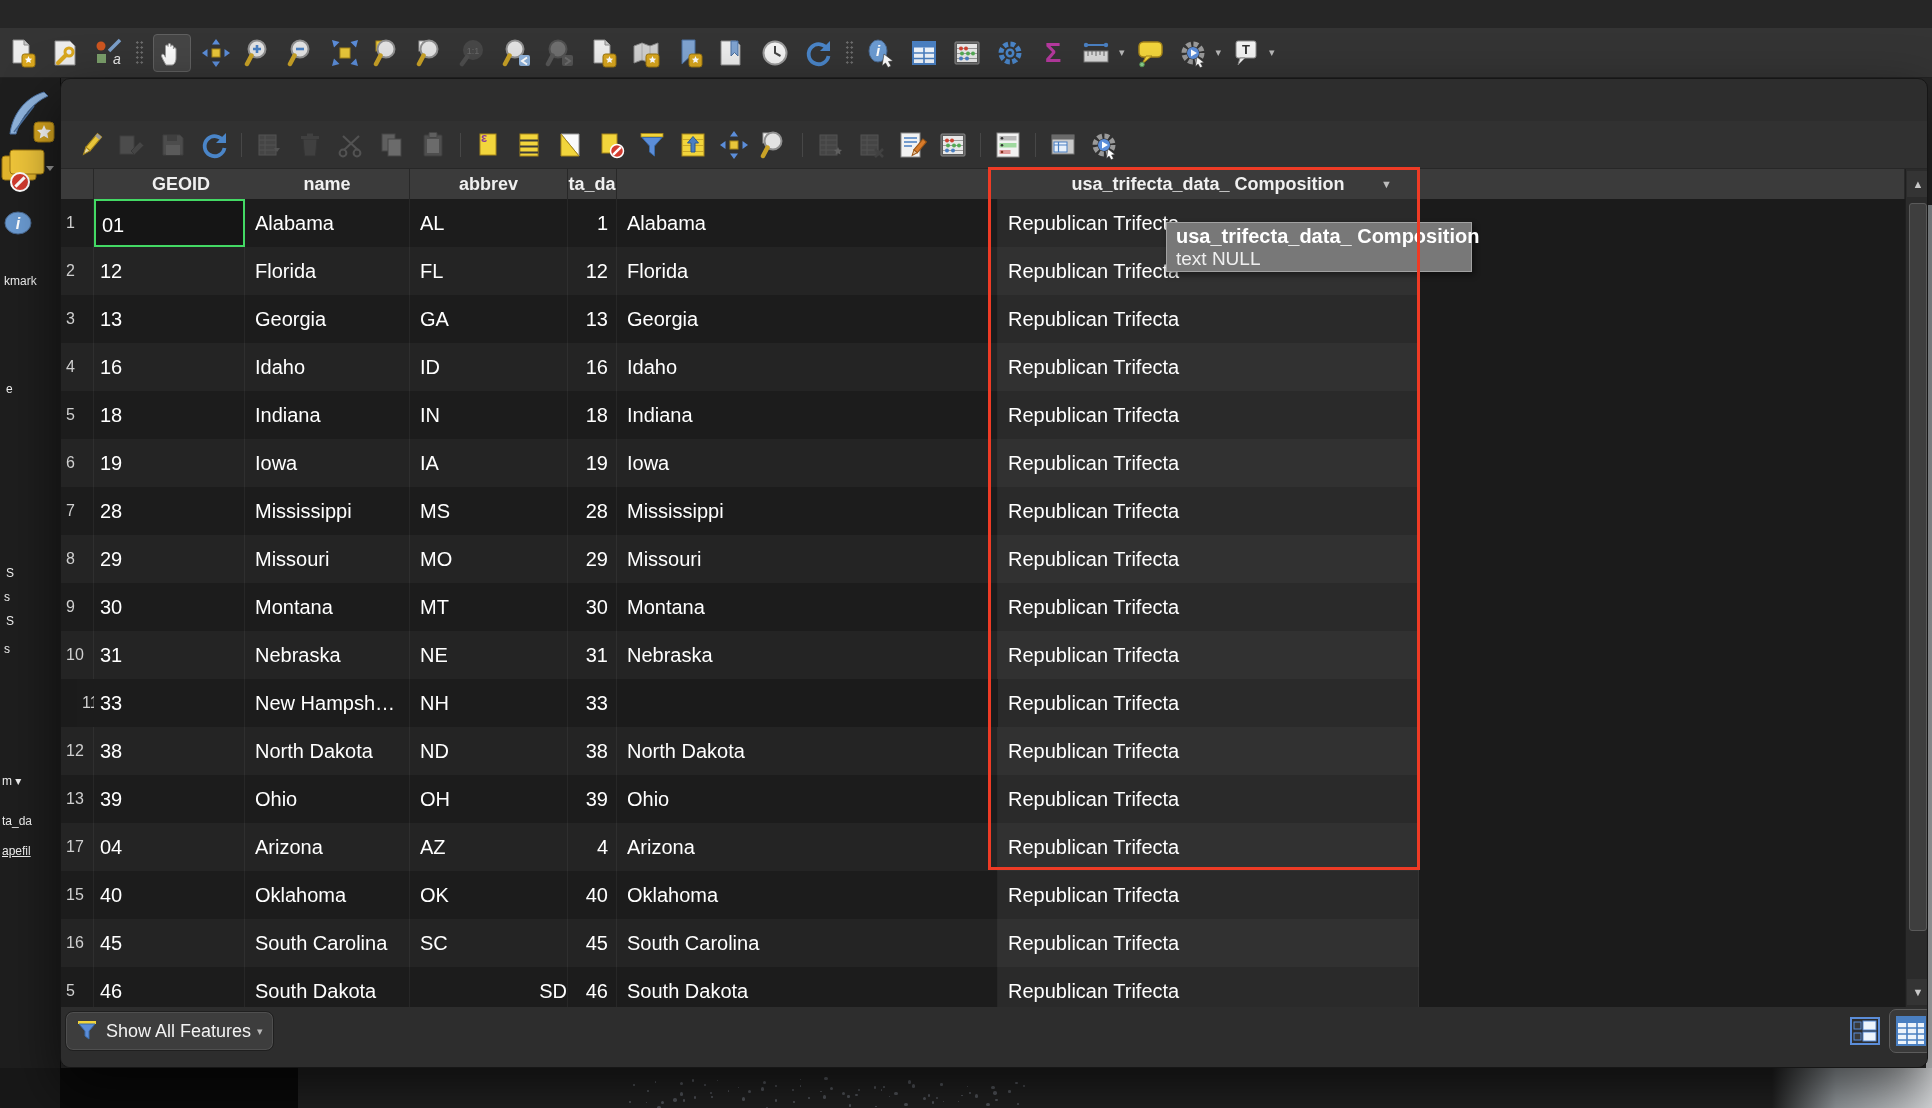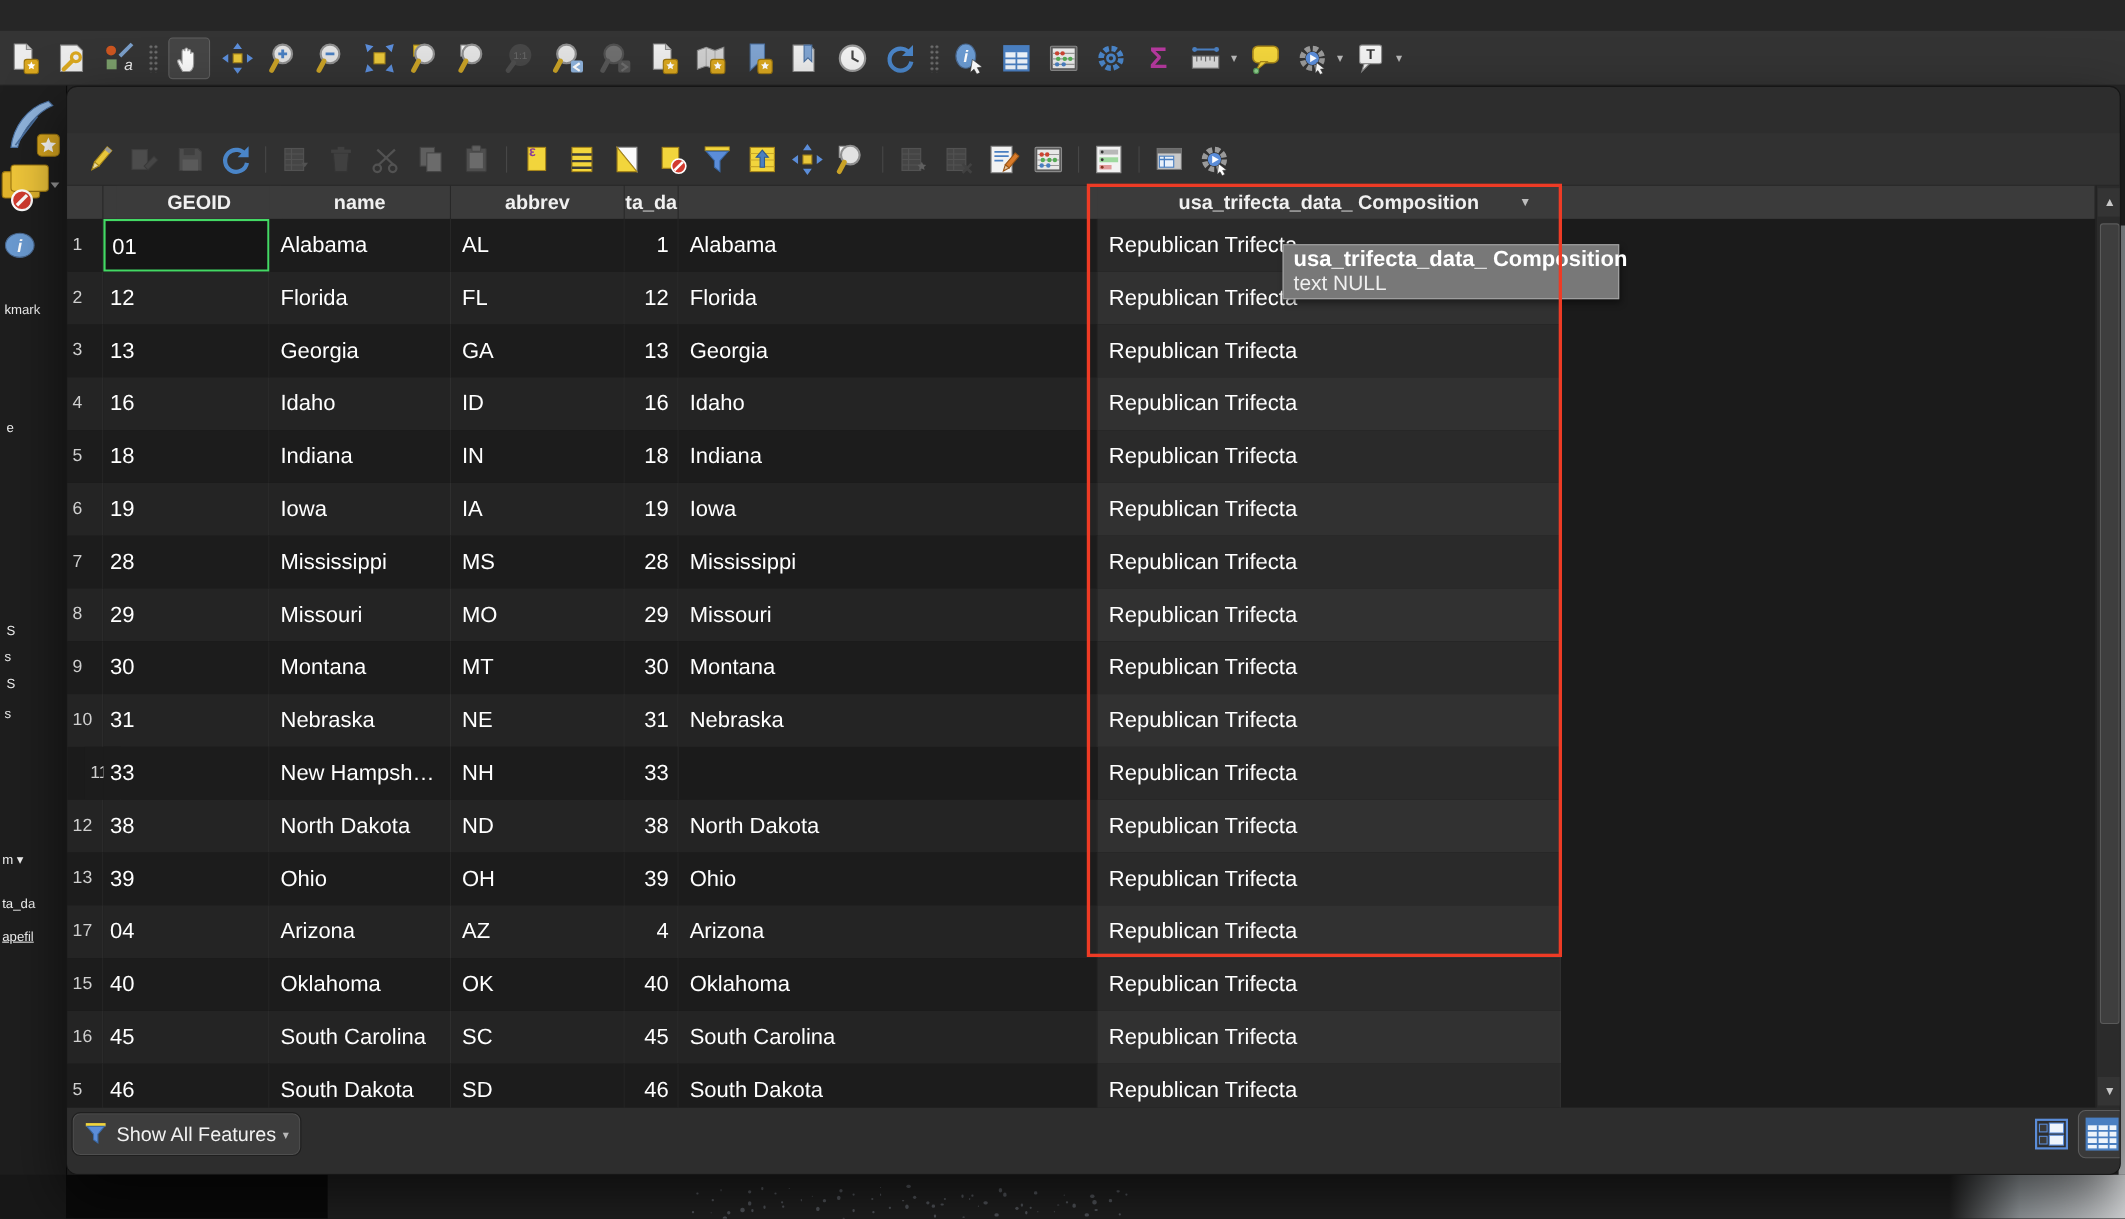--- a/index.html
+++ b/index.html
@@ -735,21 +735,21 @@
           <div class="cell zeb" style="left: 184px; width: 165px; padding-left: 10px;">South Carolina</div>
           <div class="cell zeb" style="left: 349px; width: 158px; padding-left: 10px;">SC</div>
           <div class="cell zeb" style="left: 507px; width: 49px; text-align: right; padding-right: 8px;">45</div>
           <div class="cell zeb" style="left: 556px; width: 381px; padding-left: 10px;">South Carolina</div>
           <div class="cell zebc" style="left: 937px; width: 421px; padding-left: 10px;">Republican Trifecta</div>
         </div>
         <div class="trow odd" style="top: 768px;">
           <div class="cell zeb rn" style="left: 0px; width: 33px;">5</div>
           <div class="cell zeb" style="left: 33px; width: 151px; padding-left: 6px;">46</div>
           <div class="cell zeb" style="left: 184px; width: 165px; padding-left: 10px;">South Dakota</div>
-          <div class="cell zeb" style="left: 349px; width: 158px; padding-left: 10px;">SD</div>
+          <div class="cell zeb" style="left: 349px; width: 158px; padding-left: 10px; text-align: right;">SD</div>
           <div class="cell zeb" style="left: 507px; width: 49px; text-align: right; padding-right: 8px;">46</div>
           <div class="cell zeb" style="left: 556px; width: 381px; padding-left: 10px;">South Dakota</div>
           <div class="cell zebc" style="left: 937px; width: 421px; padding-left: 10px;">Republican Trifecta</div>
         </div>
       </div>
 
     <div class="vscroll">
       <div class="sbtn" style="top:2px">▲</div>
       <div class="sthumb"></div>
       <div class="sbtn" style="top:810px">▼</div>

